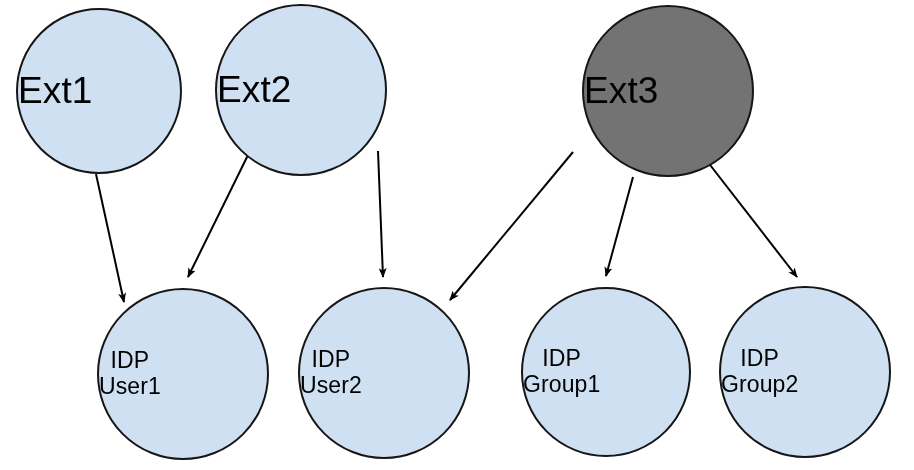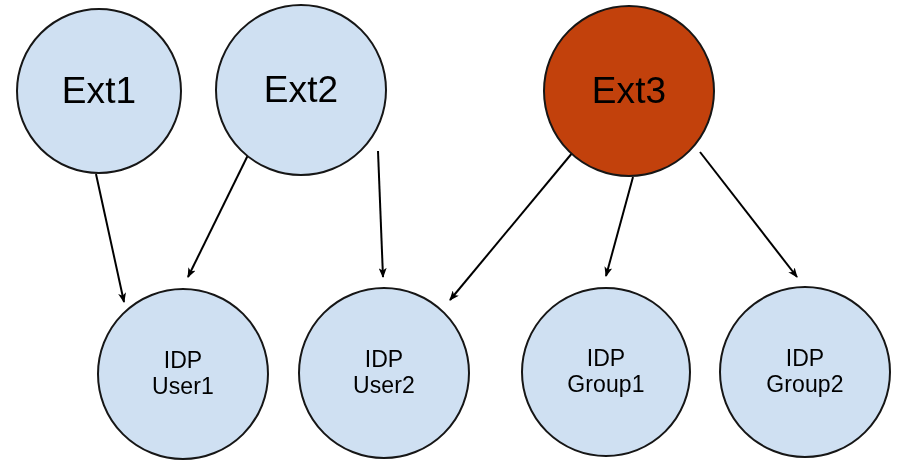--- a/index.html
+++ b/index.html
@@ -25,21 +25,20 @@
     width: 914px;
     height: 470px;
     pointer-events: none;
   }
   .node {
     position: absolute;
     box-sizing: border-box;
     border-radius: 50%;
     display: flex;
     align-items: center;
-    justify-content: center;
     text-align: center;
     line-height: 1.12;
     color: #000000;
     background: #cfe0f2;
     border: 2px solid #161616;
     user-select: none;
   }
   .node.ext {
     font-size: 37px;
   }
@@ -74,21 +73,21 @@
   </svg>
 
   <div class="node ext" style="left: 16px; top: 8px; width: 166px; height: 166px; font-size: 37px; background: rgb(207, 224, 242); border-color: rgb(22, 22, 22);">
     <span class="node-label">Ext1</span>
   </div>
 
   <div class="node ext" style="left: 215px; top: 4px; width: 172px; height: 172px; font-size: 37px; background: rgb(207, 224, 242); border-color: rgb(22, 22, 22);">
     <span class="node-label">Ext2</span>
   </div>
 
-  <div class="node ext" style="left: 543px; top: 5px; width: 172px; height: 172px; font-size: 37px; background: #c2410c; border-color: rgb(22, 22, 22);">
+  <div class="node ext" style="left: 582px; top: 5px; width: 172px; height: 172px; font-size: 37px; background: #737373; border-color: rgb(22, 22, 22);">
     <span class="node-label">Ext3</span>
   </div>
 
   <div class="node idp" style="left: 97px; top: 288px; width: 172px; height: 172px; font-size: 23px; background: rgb(207, 224, 242); border-color: rgb(22, 22, 22);">
     <span class="node-label">IDP
 User1</span>
   </div>
 
   <div class="node idp" style="left: 298px; top: 287px; width: 172px; height: 172px; font-size: 23px; background: rgb(207, 224, 242); border-color: rgb(22, 22, 22);">
     <span class="node-label">IDP

